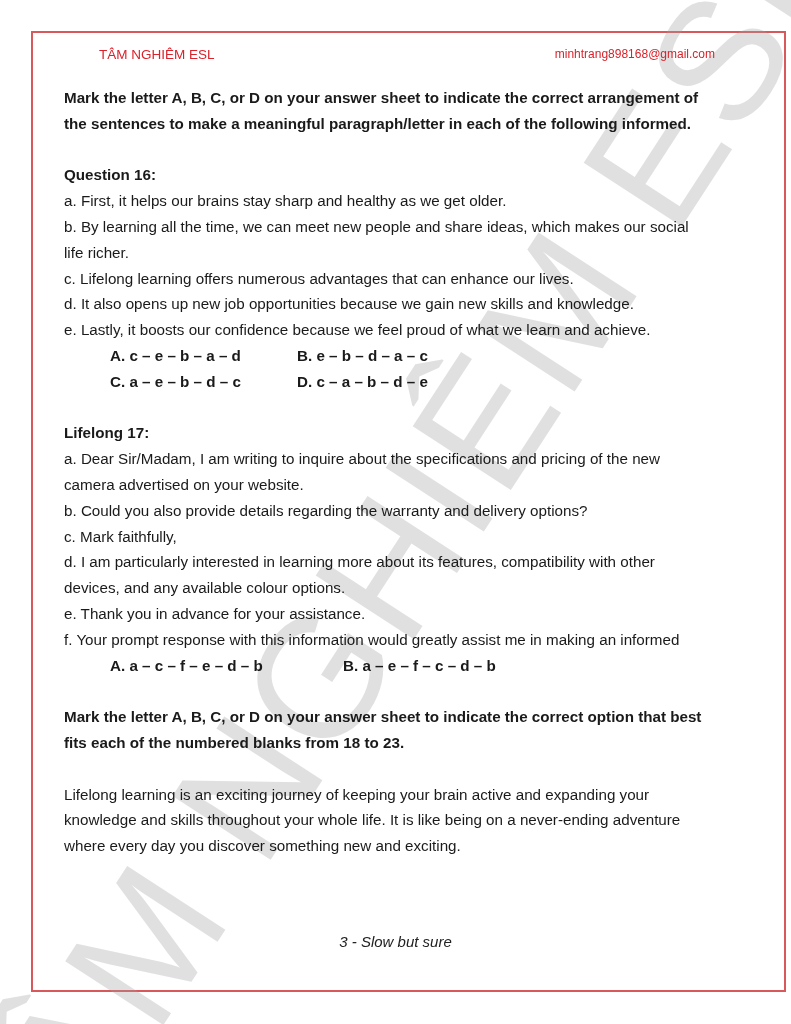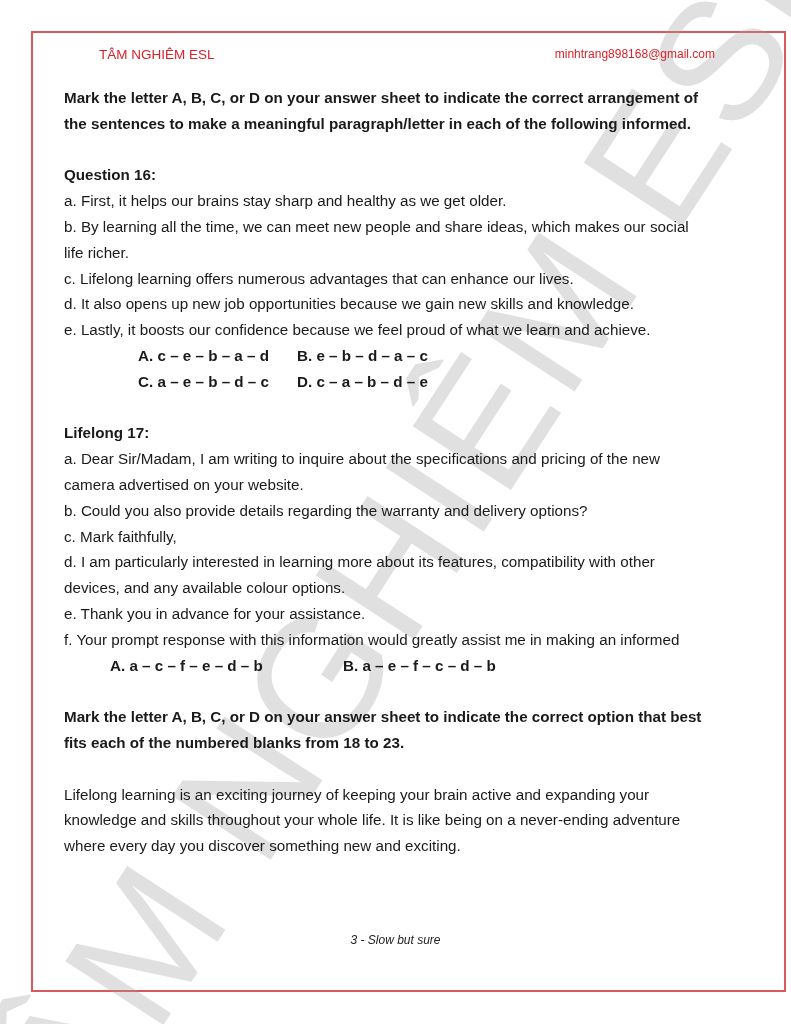--- a/index.html
+++ b/index.html
@@ -14,24 +14,24 @@
                     color: rgba(160,160,160,0.32); white-space: nowrap; letter-spacing: 4px; }
   .header-left { position: absolute; left: 99px; top: 47px; font-size: 13.5px; color: #d9222a; }
   .header-right { position: absolute; right: 76px; top: 47px; font-size: 12px; color: #d9222a; }
   .content { position: absolute; left: 64px; top: 85px; width: 680px; font-size: 15.2px; line-height: 25.8px; }
   .instr { font-weight: 700; }
   .q-title { font-weight: 700; }
   .gap { height: 25.8px; }
   .line { }
   .opts { padding-left: 46px; font-weight: 700; }
   .opt-row { display: flex; }
-  .opt16 { width: 187px; text-align: center; }
+  .opt16 { width: 187px; }
   .opt17 { width: 233px; }
   .footer { position: absolute; left: 0; width: 791px; top: 933px; text-align: center;
-            font-style: italic; font-size: 12px; color: #222; }
+            font-style: italic; font-size: 15px; color: #222; }
 </style>
 </head>
 <body>
 
 <div class="page-border"></div>
 
 <div class="watermark">
   <span>TÂM NGHIÊM ESL</span>
 </div>
 

